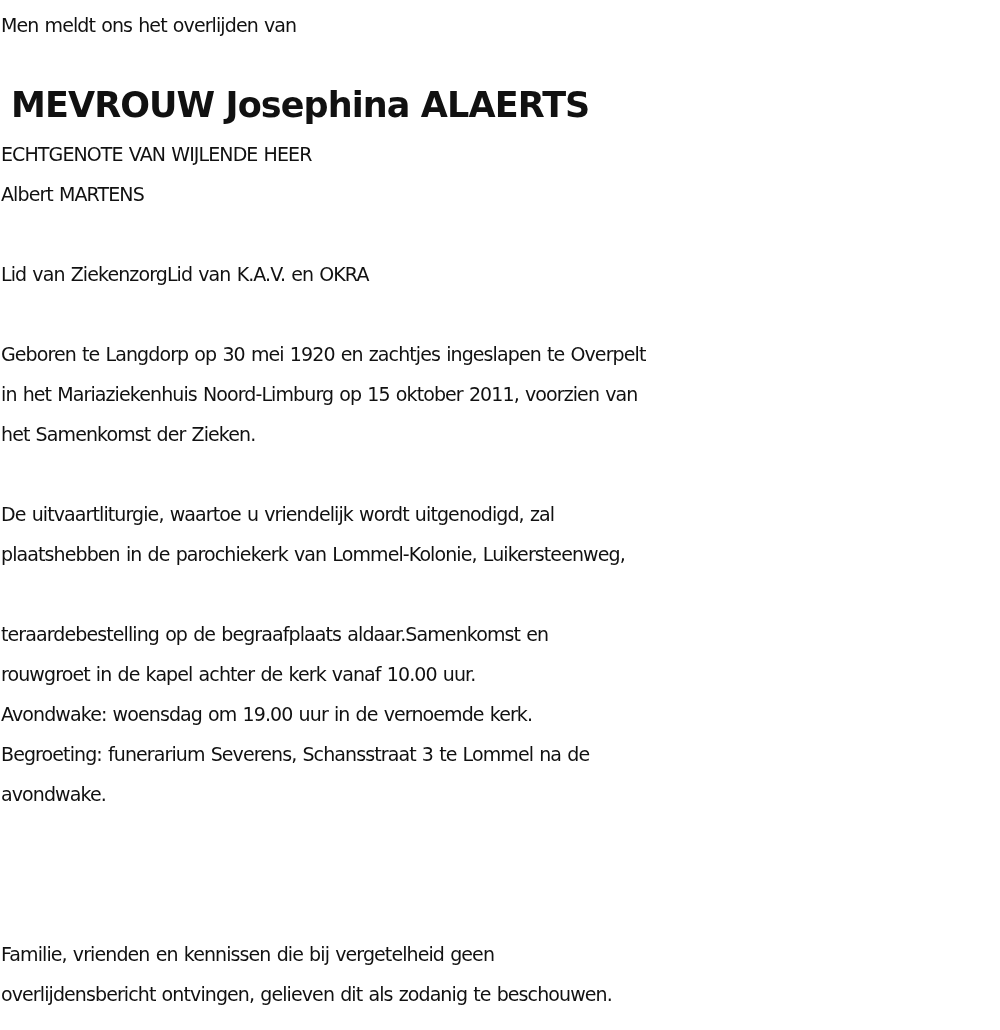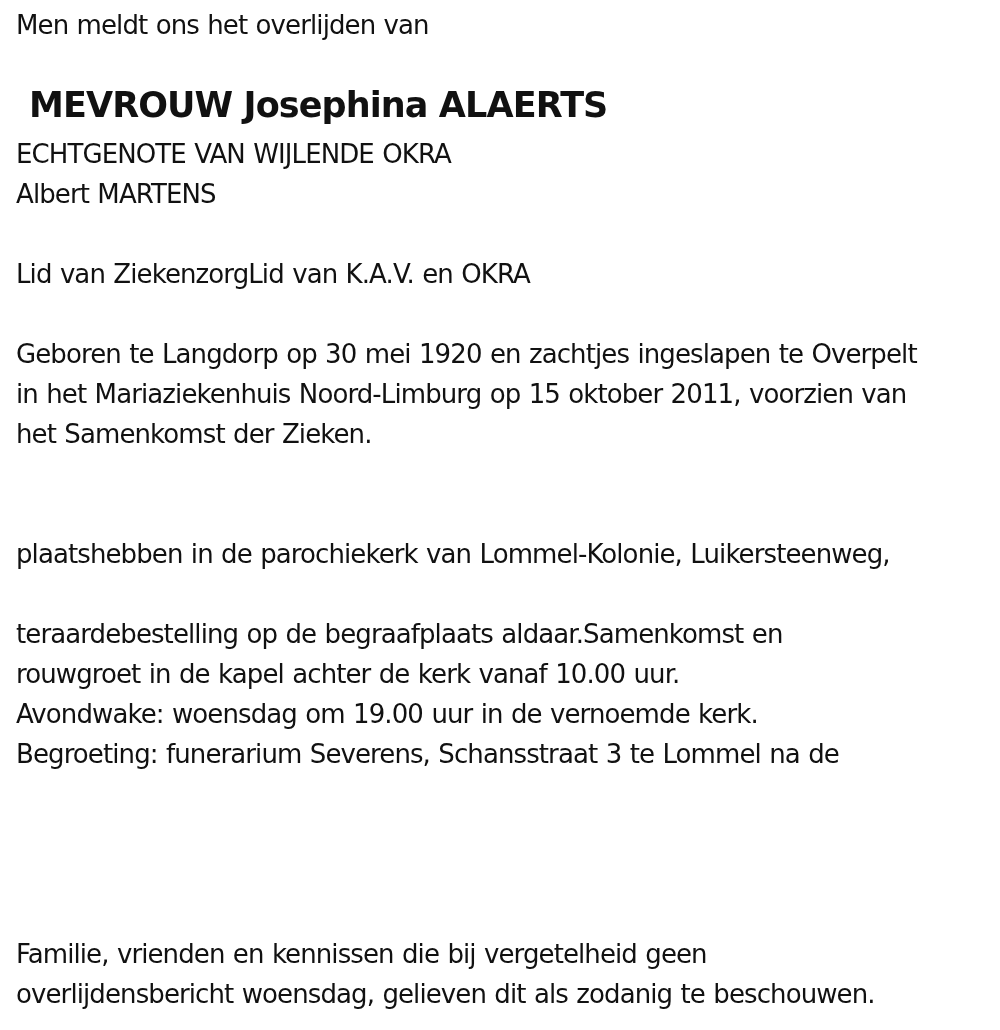--- a/index.html
+++ b/index.html
@@ -16,55 +16,57 @@
     }
     .page {
       position: relative;
       width: 1000px;
       height: 1030px;
       padding: 0 10px;
       box-sizing: border-box;
     }
     .line {
       position: absolute;
-      left: 16px;
-      font-size: 26px;
+      left: 1px;
+      font-size: 19px;
       letter-spacing: -0.9px;
       white-space: nowrap;
       line-height: 30px;
       word-spacing: 1px;
     }
     .title {
       position: absolute;
-      left: 29px;
+      left: 11px;
       font-weight: bold;
       font-size: 35px;
       letter-spacing: -0.9px;
       white-space: nowrap;
       line-height: 42px;
     }
   </style>
 </head>
 <body>
 
 <div class="page">
   <div class="line" style="top:10px">Men meldt ons het overlijden van</div>
 
   <div class="title" style="top:84px">MEVROUW Josephina ALAERTS</div>
-  <div class="line" style="top:139px">ECHTGENOTE VAN WIJLENDE OKRA</div>
+  <div class="line" style="top:139px">ECHTGENOTE VAN WIJLENDE HEER</div>
   <div class="line" style="top:179px">Albert MARTENS</div>
 
   <div class="line" style="top:259px">Lid van ZiekenzorgLid van K.A.V. en OKRA</div>
 
   <div class="line" style="top:339px">Geboren te Langdorp op 30 mei 1920 en zachtjes ingeslapen te Overpelt</div>
   <div class="line" style="top:379px">in het Mariaziekenhuis Noord-Limburg op 15 oktober 2011, voorzien van</div>
   <div class="line" style="top:419px">het Samenkomst der Zieken.</div>
 
+  <div class="line" style="top:499px">De uitvaartliturgie, waartoe u vriendelijk wordt uitgenodigd, zal</div>
   <div class="line" style="top:539px">plaatshebben in de parochiekerk van Lommel-Kolonie, Luikersteenweg,</div>
   <div class="line" style="top:619px">teraardebestelling op de begraafplaats aldaar.Samenkomst en</div>
   <div class="line" style="top:659px">rouwgroet in de kapel achter de kerk vanaf 10.00 uur.</div>
   <div class="line" style="top:699px">Avondwake: woensdag om 19.00 uur in de vernoemde kerk.</div>
   <div class="line" style="top:739px">Begroeting: funerarium Severens, Schansstraat 3 te Lommel na de</div>
+  <div class="line" style="top:779px">avondwake.</div>
 
 
   <div class="line" style="top:939px">Familie, vrienden en kennissen die bij vergetelheid geen</div>
-  <div class="line" style="top:979px">overlijdensbericht woensdag, gelieven dit als zodanig te beschouwen.</div>
+  <div class="line" style="top:979px">overlijdensbericht ontvingen, gelieven dit als zodanig te beschouwen.</div>
 </div>
 
 </body></html>

